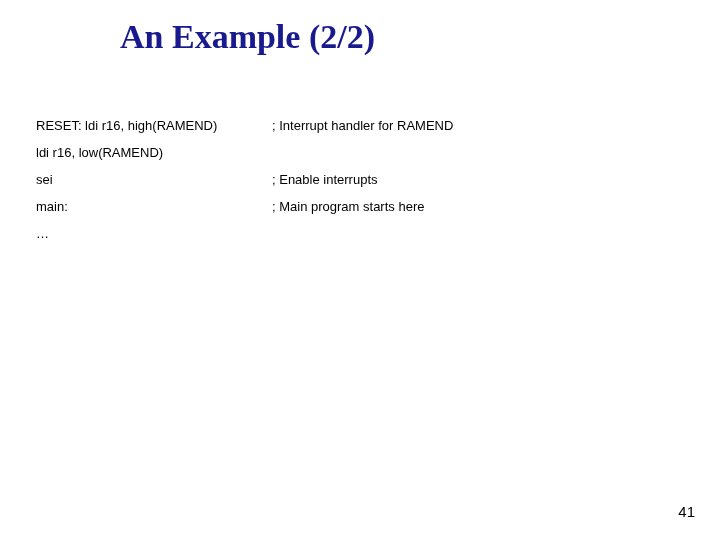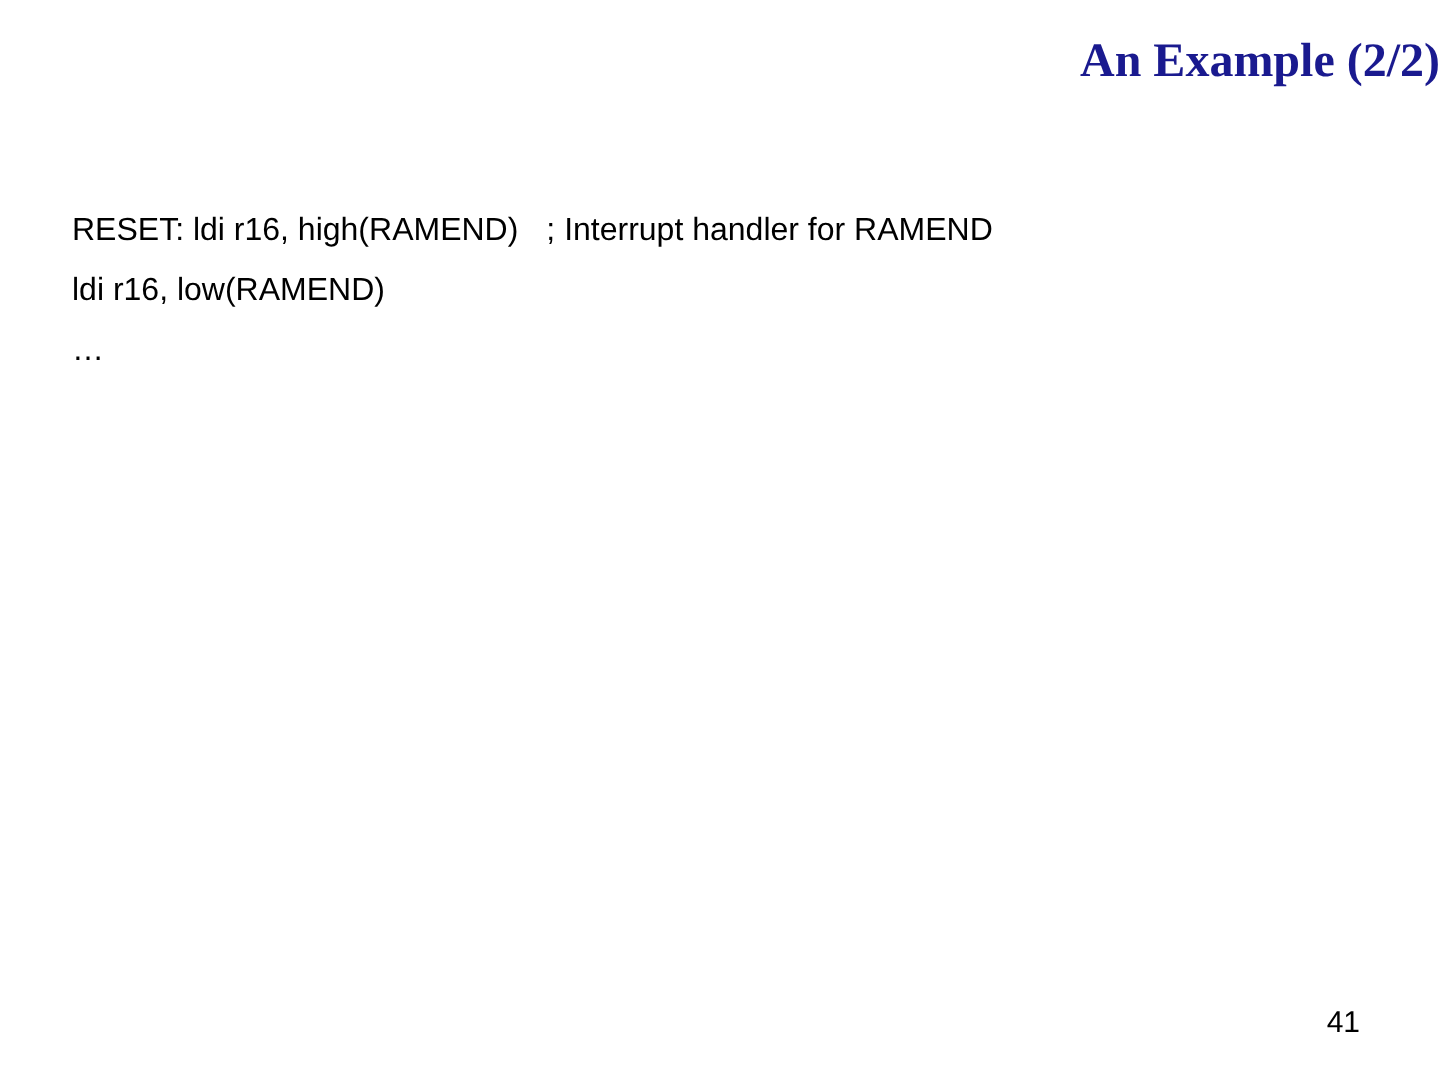--- a/index.html
+++ b/index.html
@@ -6,51 +6,51 @@
     body {
       width: 720px;
       height: 540px;
       background: #fff;
       font-family: Arial, Helvetica, sans-serif;
       position: relative;
     }
     .slide-title {
       font-family: 'Times New Roman', Times, serif;
       font-weight: bold;
-      font-size: 24px;
+      font-size: 34px;
       color: #1a1a8f;
-      text-align: right;
+      text-align: left;
       padding-top: 18px;
       padding-bottom: 6px;
       padding-left: 120px;
     }
     .content {
       padding-left: 36px;
       padding-right: 20px;
       padding-top: 50px;
     }
     .code-table {
       border-collapse: collapse;
-      font-size: 16px;
+      font-size: 13px;
       color: #000;
     }
     .code-table td {
       padding-top: 6px;
       padding-bottom: 6px;
       padding-right: 14px;
       vertical-align: top;
       white-space: nowrap;
     }
     .code-table td.col-code {
       width: 236px;
     }
     .page-number {
       position: absolute;
       bottom: 20px;
-      right: 40px;
+      right: 25px;
       font-size: 15px;
       color: #000;
     }
   </style>
 </head>
 <body>
 
 <h1 class="slide-title">An Example (2/2)</h1>
 
 <div class="content">
@@ -58,20 +58,28 @@
     <tbody>
         <tr>
       <td class="col-code">RESET: ldi r16, high(RAMEND)</td>
       <td>; Interrupt handler for RAMEND</td>
     </tr>
     <tr>
       <td class="col-code">ldi r16, low(RAMEND)</td>
       <td></td>
     </tr>
     <tr>
+      <td class="col-code">sei</td>
+      <td>; Enable interrupts</td>
+    </tr>
+    <tr>
+      <td class="col-code">main:</td>
+      <td>; Main program starts here</td>
+    </tr>
+    <tr>
       <td class="col-code">…</td>
       <td></td>
     </tr>
   </tbody>
     </table>
 </div>
 
 <div class="page-number">41</div>
 
 </body></html>

